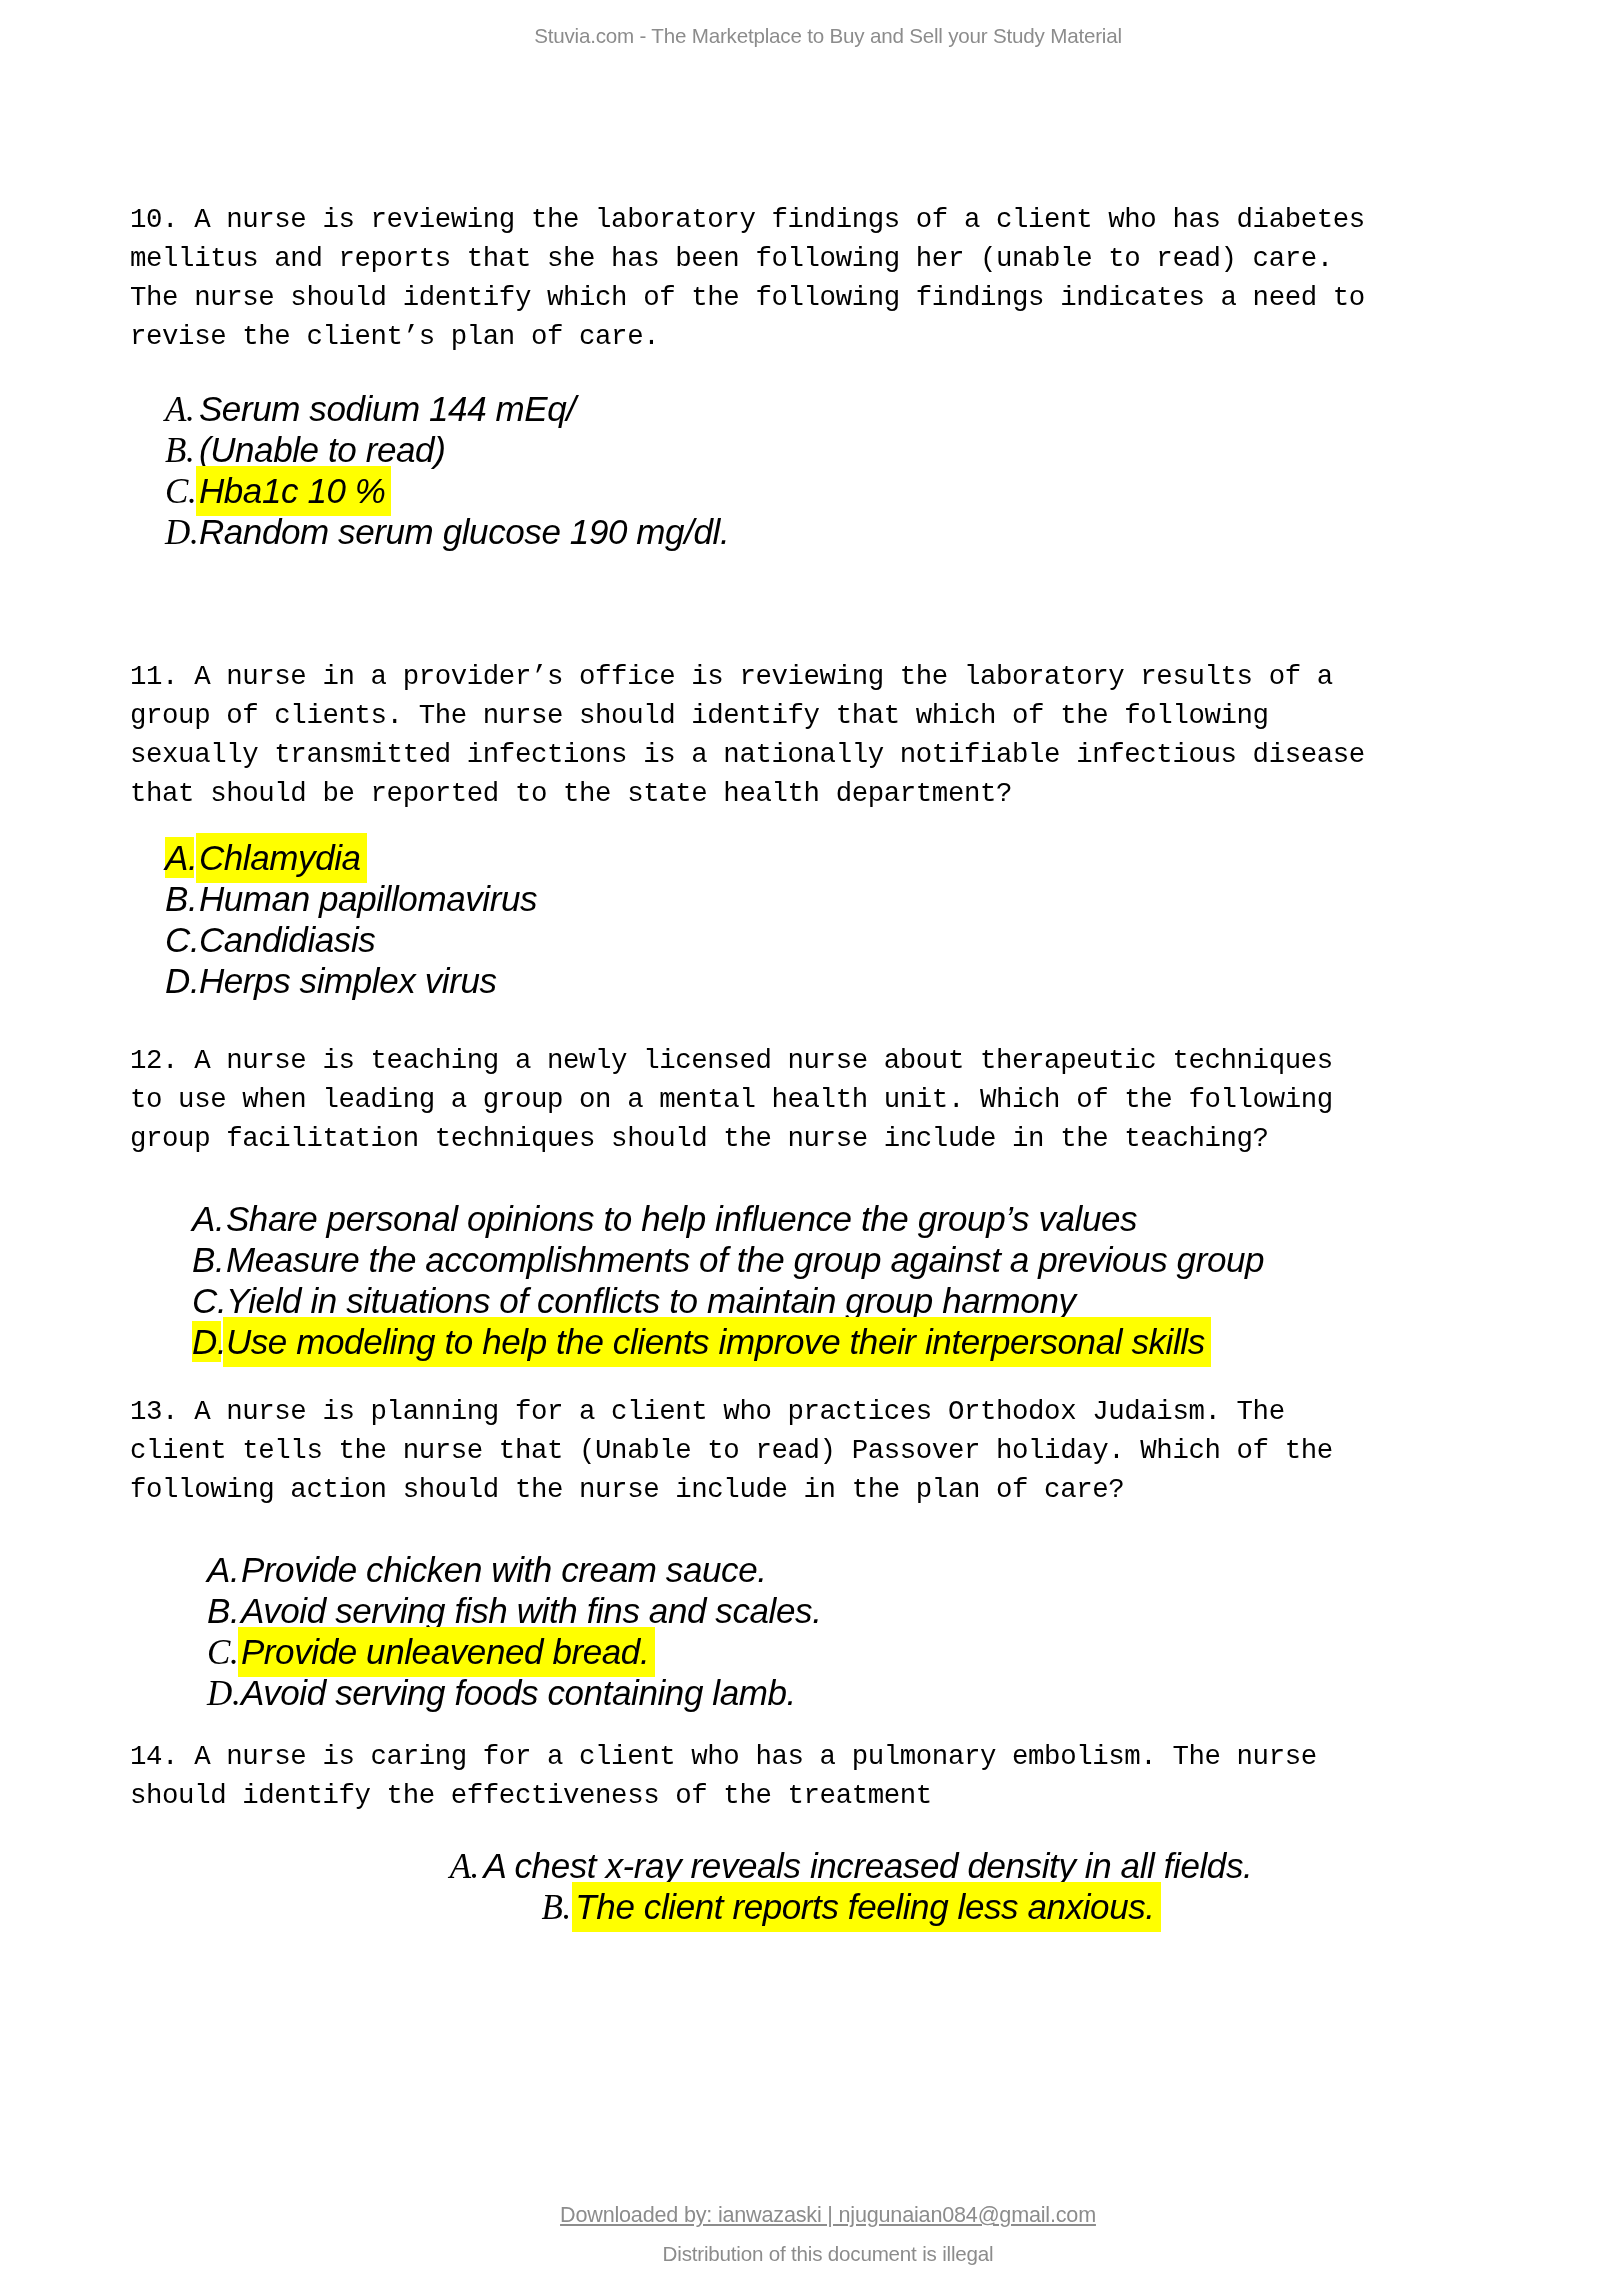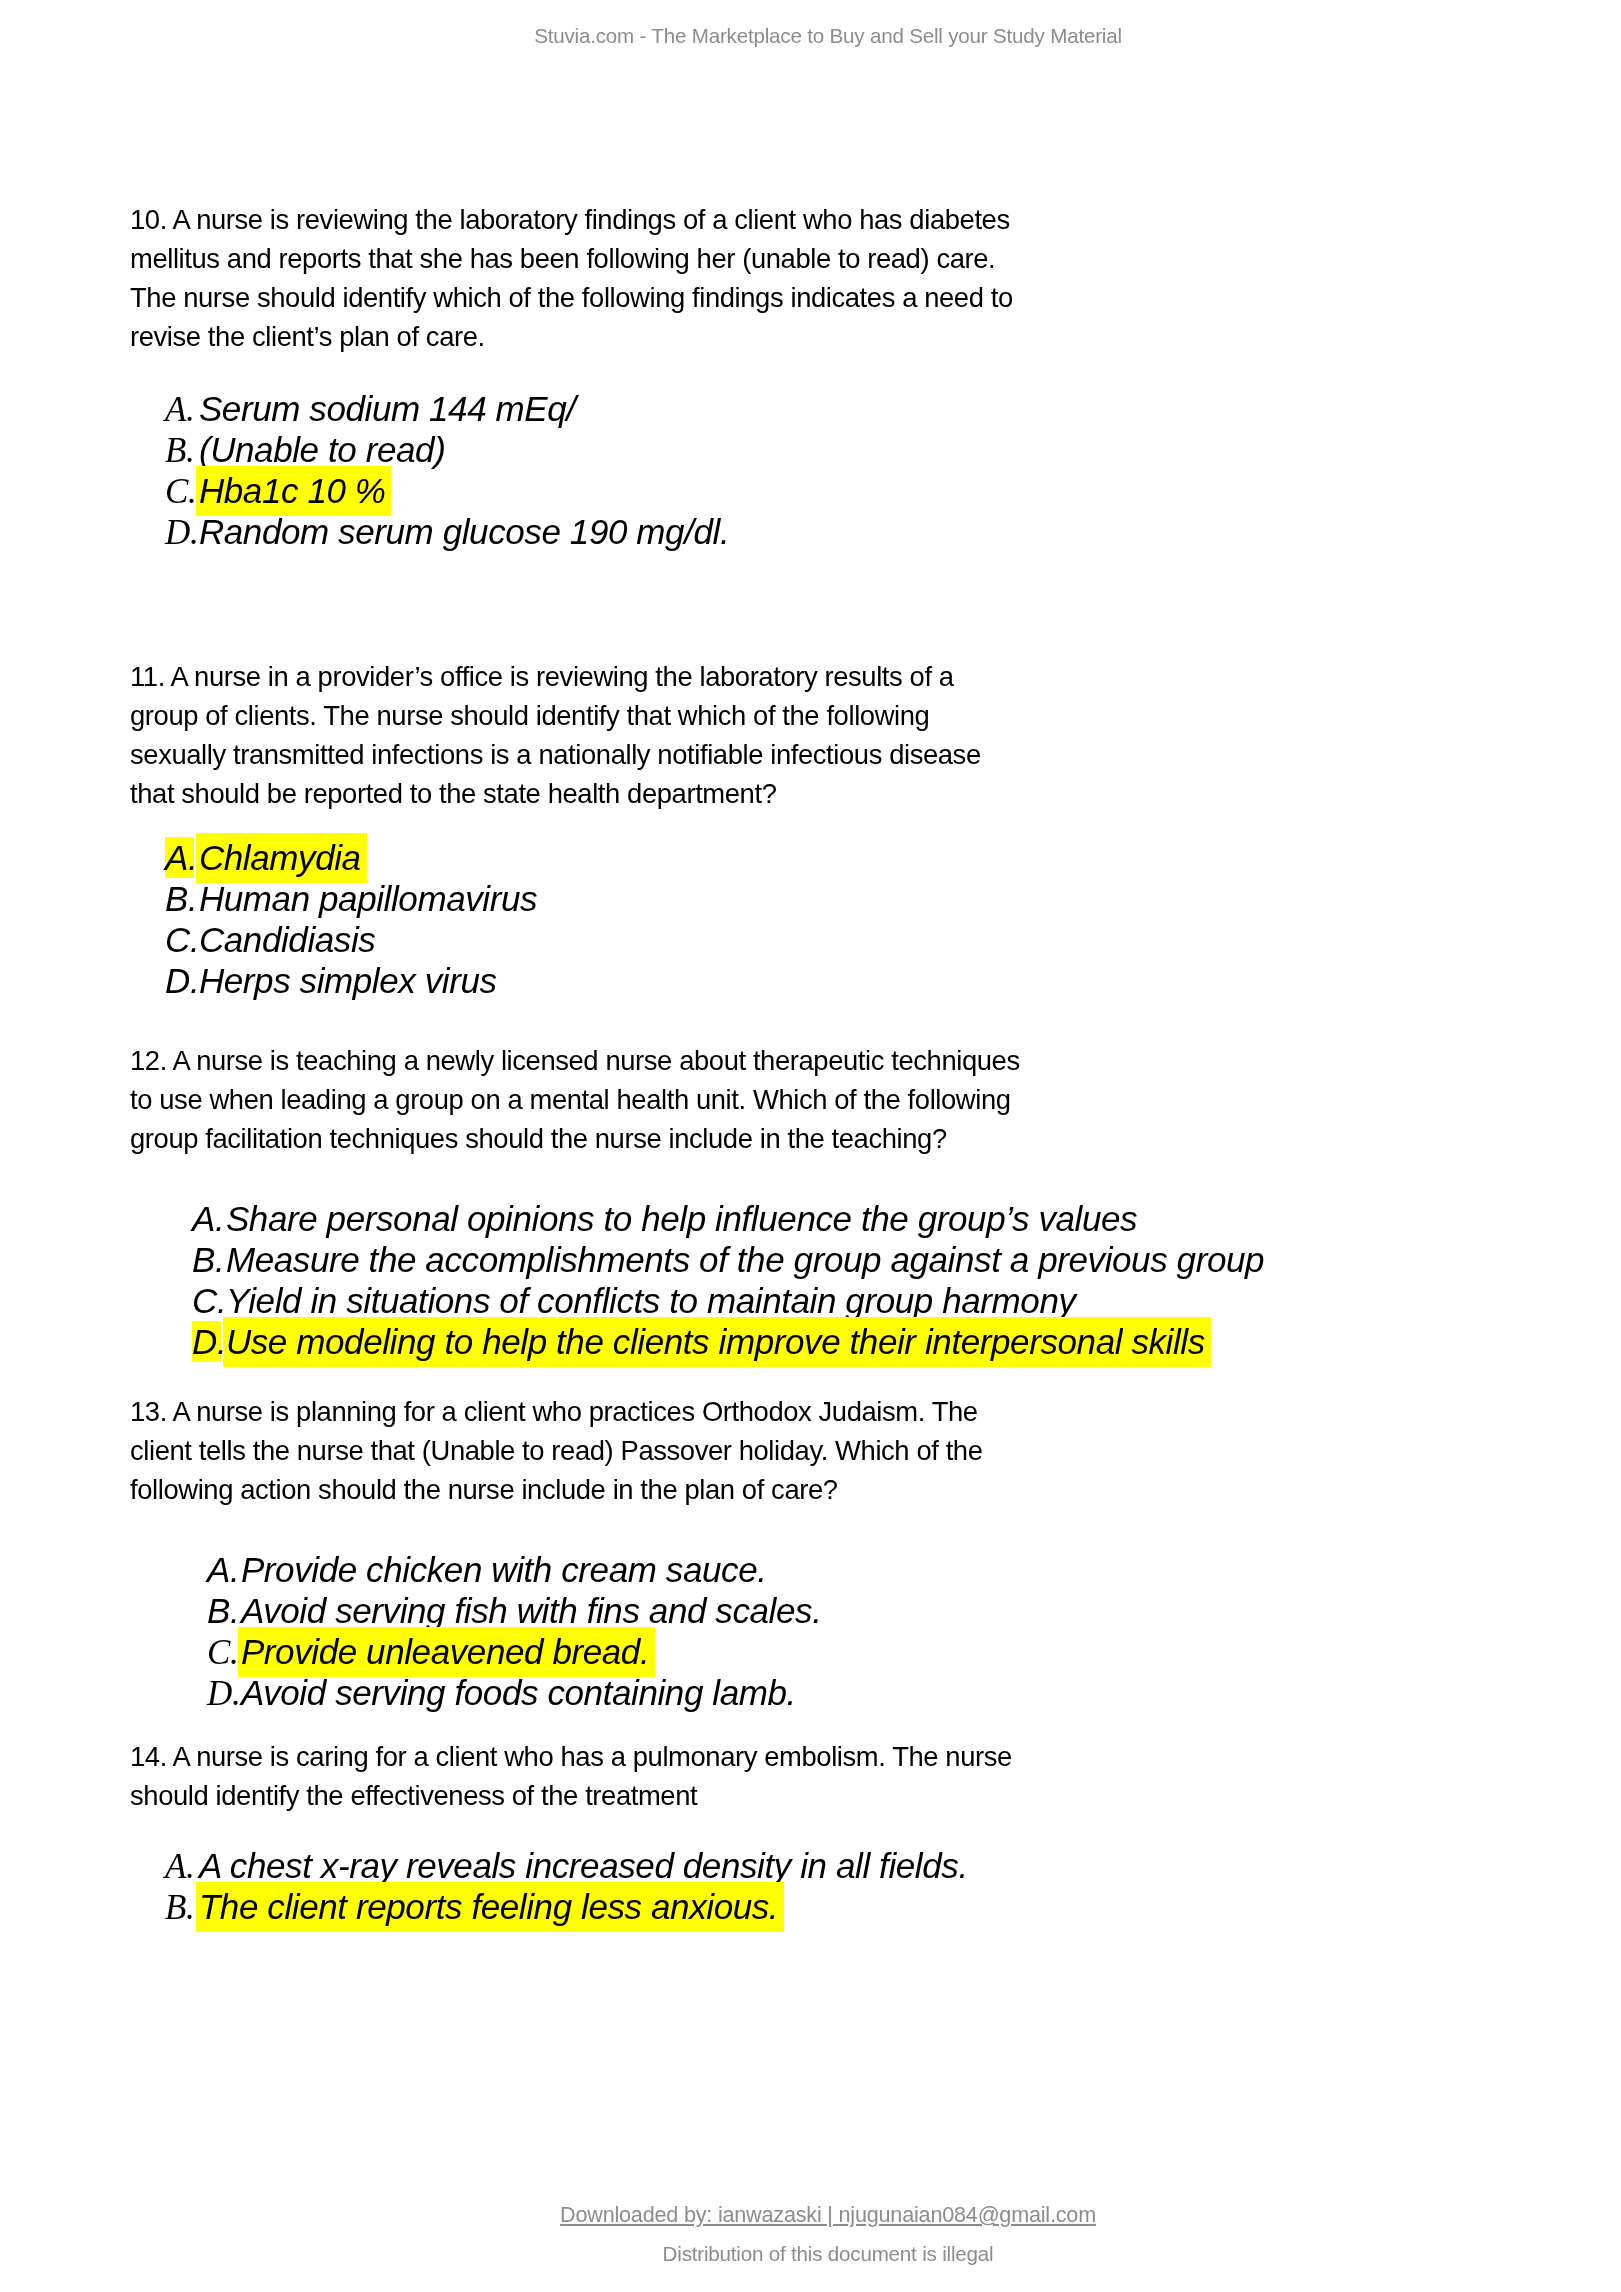--- a/index.html
+++ b/index.html
@@ -25,20 +25,21 @@
   .footer-line1{ top:2202px; font-size:21.6px;text-decoration:underline; }
   .footer-line2{ top:2242px; font-size:20.6px; }
 
   .qtext{
     position:absolute;
     left:130px;
     width:1392px;
     font-size:27.4px;
     line-height:39px;
     letter-spacing:-0.4px;
+    font-family:Liberation Mono, monospace;
   }
   .opts{
     position:absolute;
     left:165px;
     width:1372px;
     font-size:35px;
     letter-spacing:-0.4px;
     font-style:italic;
   }
   .opt{
@@ -61,21 +62,21 @@
     background:var(--hl,#ffff00);
     padding:4.9px 5.9px 5.9px 2.9px;
     margin-left:-2.9px;
   }
 
   
   .qt0{top:200px;}  .op0{top:388px;}
   .qt1{top:657px;}  .op1{top:837px;}
   .qt2{top:1041px;} .op2{top:1198px;margin-left:27px;}
   .qt3{top:1392px;} .op3{top:1549px;margin-left:42px;}
-  .qt4{top:1737px;} .op4{top:1845px;}
+  .qt4{top:1737px;} .op4{top:1845px;text-align:center;}
 </style>
 </head>
 <body>
 
 <div class="page">
 
   <div class="center-line header-line">Stuvia.com - The Marketplace to Buy and Sell your Study Material</div>
 
   <div class="qtext qt0">
       <div>10. A nurse is reviewing the laboratory findings of a client who has diabetes</div>

